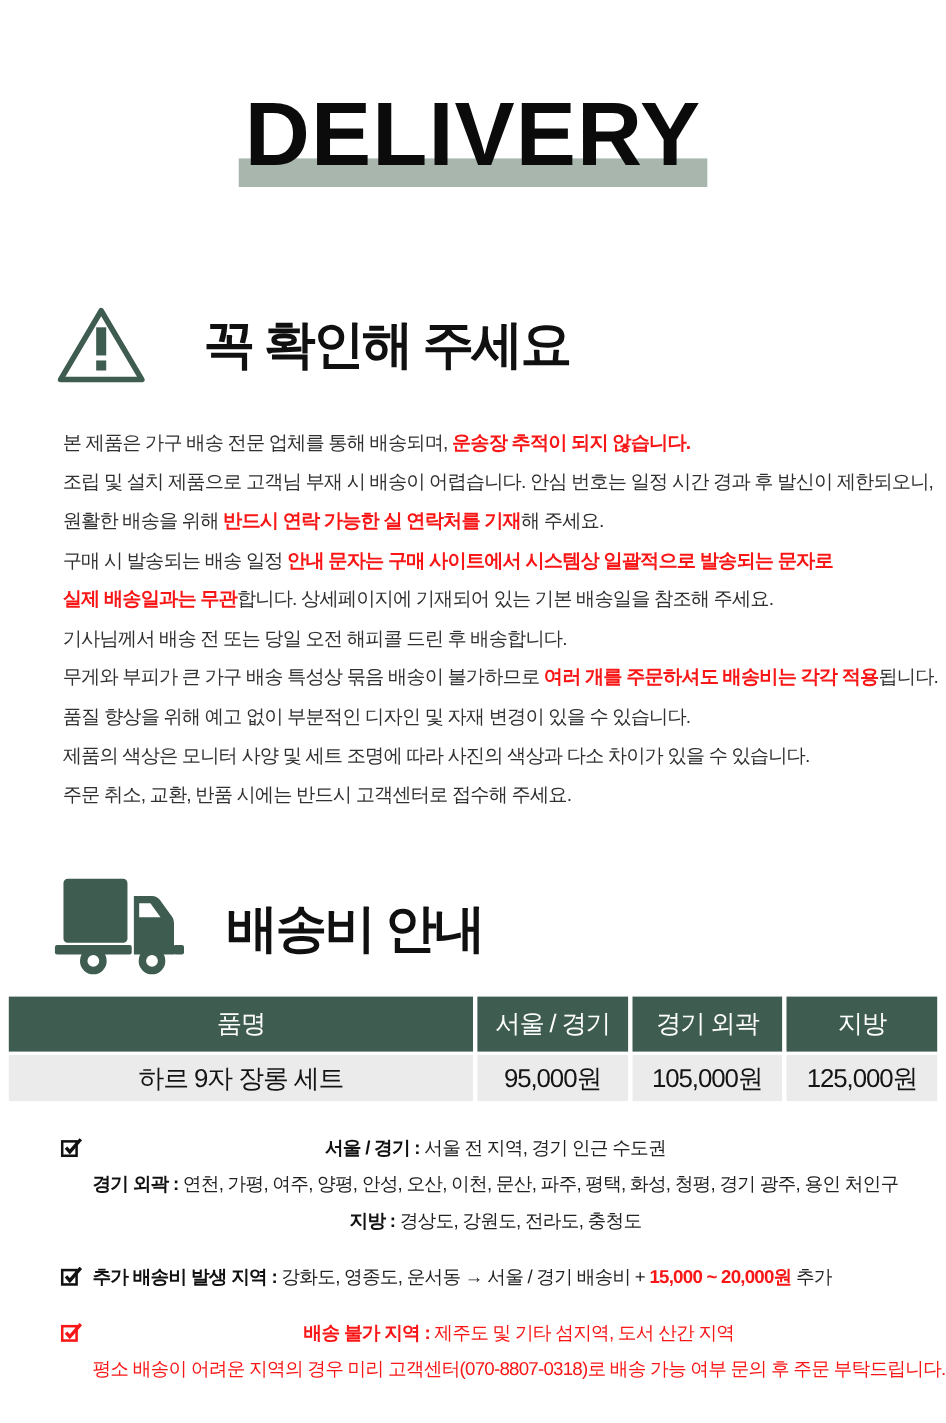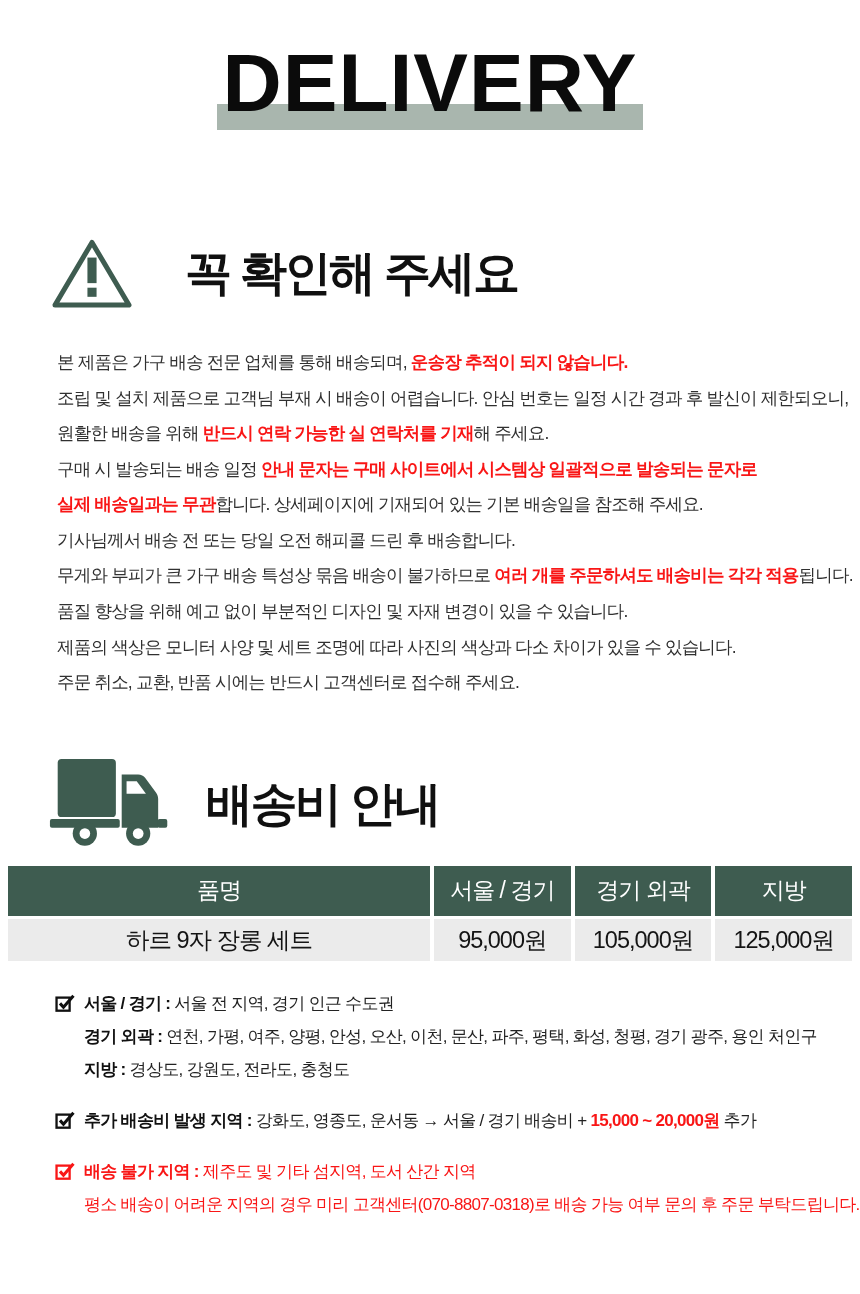--- a/index.html
+++ b/index.html
@@ -16,21 +16,21 @@
     position:relative;
     width:860px;height:1294px;
     margin:0 auto;
     background:#fff;
     overflow:hidden;
     font-family:"Liberation Sans","DejaVu Sans",sans-serif;
     color:var(--ink);
   }
 
   
-  .title-section{padding-top:40px;}
+  .title-section{padding-top:80px;}
   .title-inner{position:relative;width:100%;text-align:center;}
   .title-bar{
     position:absolute;left:50%;top:64px;transform:translateX(-50%);
     width:426px;height:26px;background:var(--bar);z-index:0;
   }
   .title-text{
     position:relative;z-index:1;margin:0;
     font-size:82px;line-height:1.06;font-weight:700;
     letter-spacing:1px;color:#0b0b0b;
   }
@@ -56,21 +56,21 @@
   .t-row{display:grid;grid-template-columns:50% 1fr 1fr 1fr;column-gap:4px;border-radius:15px;}
   .t-row .cell{
     display:flex;align-items:center;justify-content:center;
     letter-spacing:-1px;white-space:nowrap;
   }
   .t-row.head .cell{background:var(--green);color:#fff;font-size:23px;height:50px;}
   .t-row.body{margin-top:3px;}
   .t-row.body .cell{background:var(--rowgray);color:#141414;font-size:23.5px;height:42px;}
 
   
-  .notes{margin:26px 0 0 55px;font-size:17px;}
+  .notes{margin:26px 0 0 55px;font-size:17px;text-align:center;}
   .note{display:flex;align-items:flex-start;gap:9px;}
   .note + .note{margin-top:18px;}
   .check-icon{width:20px;height:20px;flex:none;margin-top:6px;color:#111;}
   .note-lines .nl{line-height:33px;letter-spacing:-0.7px;white-space:nowrap;color:#222;}
   .nlabel{font-weight:700;color:#111;}
   .note.red-note .check-icon{color:var(--red);}
   .note.red-note .nl,.note.red-note .nlabel{color:var(--red);}
 </style>
 </head>
 <body>

